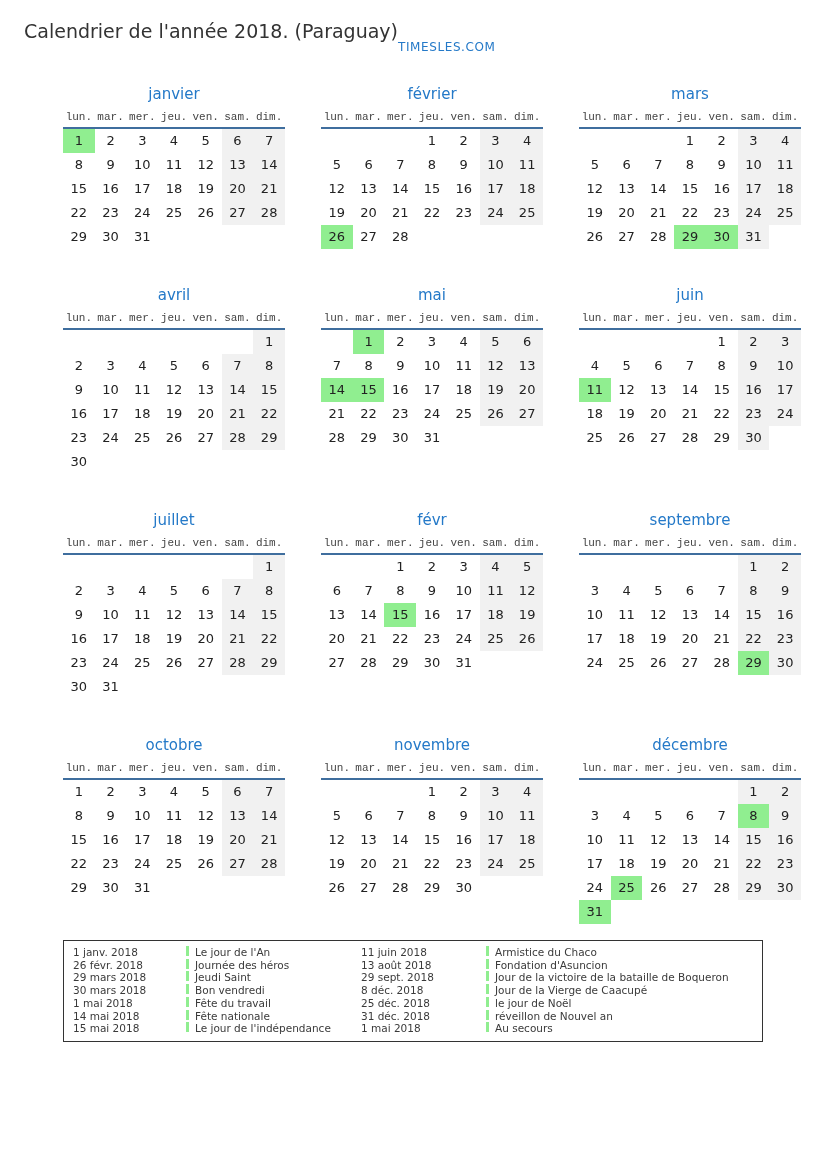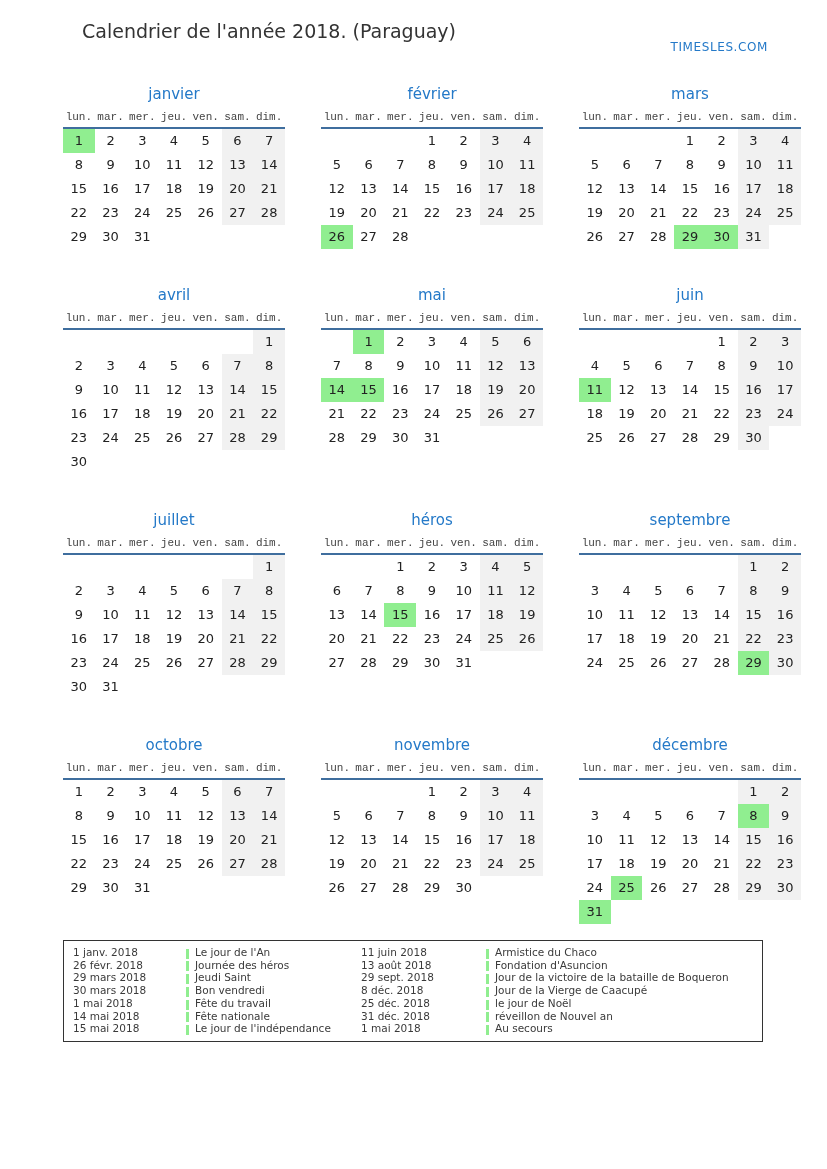--- a/index.html
+++ b/index.html
@@ -13,23 +13,22 @@
   body {
     width: 827px;
     height: 1169px;
     font-family: "DejaVu Sans", "Liberation Sans", sans-serif;
     color: #222;
     position: relative;
     overflow: hidden;
   }
   .page-header {
     display: flex;
-    justify-content: space-between;
     align-items: flex-start;
-    padding: 20px 59px 0 82px;
+    padding: 20px 59px 0 24px;
   }
   .page-title {
     margin: 0;
     font-size: 19px;
     font-weight: normal;
     color: #333;
   }
   .site-link {
     font-size: 12px;
     color: var(--accent);
@@ -94,21 +93,21 @@
     grid-template-columns: 113px 175px 125px 1fr;
     padding-left: 9px;
   }
   .legend-date {
     font-size: 10.5px;
     color: #3a3a3a;
     line-height: 12.7px;
   }
   .legend-label {
     display: flex;
-    align-items: flex-end;
+    align-items: flex-start;
     font-size: 10.5px;
     color: #3a3a3a;
     line-height: 12.7px;
   }
   .legend-bar {
     display: inline-block;
     width: 3px;
     height: 10px;
     background: var(--holiday);
     margin-right: 6px;
@@ -459,21 +458,21 @@
           <span class="day">26</span>
           <span class="day">27</span>
           <span class="day weekend">28</span>
           <span class="day weekend">29</span>
           <span class="day">30</span>
           <span class="day">31</span>
         </div>
   </section>
 
   <section class="month">
-    <h2 class="month-title">héros</h2>
+    <h2 class="month-title">févr</h2>
     <div class="weekdays">
           <span class="wd">lun.</span>
           <span class="wd">mar.</span>
           <span class="wd">mer.</span>
           <span class="wd">jeu.</span>
           <span class="wd">ven.</span>
           <span class="wd">sam.</span>
           <span class="wd">dim.</span>
         </div>
     <div class="days">

